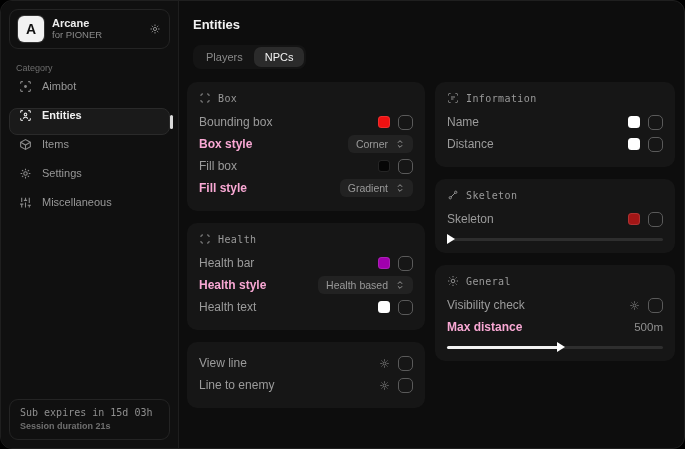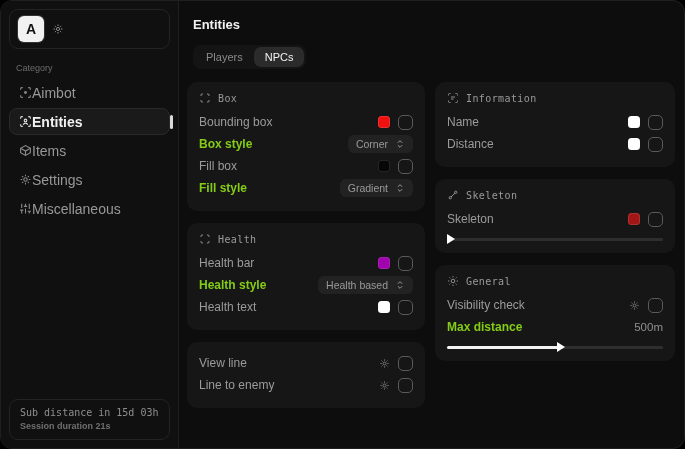--- a/index.html
+++ b/index.html
@@ -14,22 +14,22 @@
   .sidebar { width:178px; flex:0 0 178px; background:#101010; border-right:1px solid #1e1e1e; position:relative; padding:8px; }
   .logo-card { border:1px solid #242424; border-radius:9px; padding:6px 8px; display:flex; align-items:center; gap:8px; }
   .logo-box { width:26px; height:26px; background:#f2f2f2; border-radius:6px; display:flex; align-items:center; justify-content:center;
               color:#111; font-weight:bold; font-size:14px; box-shadow:0 0 0 1px #333; }
   .logo-text { flex:1; line-height:1.15; }
   .logo-name { font-size:11px; font-weight:bold; color:#ededed; }
   .logo-sub { font-size:9.5px; color:#8a8a8a; }
   .logo-gear { color:#8a8a8a; display:flex; }
   .category { font-size:9px; color:#6d6d6d; margin:14px 0 6px 7px; }
   .nav { display:flex; flex-direction:column; gap:1px; }
-  .nav-item { display:flex; align-items:center; height:27px; padding:0 9px; margin:0 0 1px 0;
-              border-radius:8px; border:1px solid transparent; color:#989898; font-size:14px; cursor:pointer; position:relative; }
+  .nav-item { display:flex; gap:10px; height:27px; padding:0 9px; margin:0 0 1px 0;
+              border-radius:8px; border:1px solid transparent; color:#989898; font-size:11px; cursor:pointer; position:relative; }
   .nav-item .nav-ico { display:flex; color:#8a8a8a; }
   .nav-item.active { background:#1a1a1a; border-color:#2a2a2a; color:#f0f0f0; font-weight:bold; }
   .nav-item.active .nav-ico { color:#e0e0e0; }
   .nav-item.active::after { content:""; position:absolute; right:-4px; top:6px; width:3px; height:14px; background:#d9d9d9; border-radius:2px; }
   .side-footer { position:absolute; left:8px; right:8px; bottom:8px; border:1px solid #242424; border-radius:9px; padding:7px 10px 8px; }
   .side-footer .l1 { font-family:"DejaVu Sans Mono", monospace; font-size:10px; color:#8f8f8f; margin-bottom:3px; }
   .side-footer .l2 { font-size:9px; font-weight:bold; color:#6f6f6f; }
   
   .main { flex:1; padding:12px 9px 0 8px; }
   .page-title { font-size:13px; font-weight:bold; color:#f2f2f2; margin:4px 0 0 6px; }
@@ -39,21 +39,21 @@
   .grid { display:flex; gap:10px; margin-top:13px; }
   .col { display:flex; flex-direction:column; gap:12px; }
   .col-left { width:238px; }
   .col-right { width:240px; }
   .card { background:#161616; border-radius:10px; padding:10px 12px 12px; }
   .card-head { display:flex; align-items:flex-end; gap:7px; margin-bottom:7px; }
   .card-head .h-ico { display:flex; color:#8f8f8f; }
   .card-title { font-family:"DejaVu Sans Mono", monospace; font-size:10px; color:#9a9a9a; letter-spacing:0.4px; }
   .row { display:flex; align-items:center; justify-content:space-between; height:22px; }
   .row-label { font-size:12px; color:#9b9b9b;text-align:right; }
-  .row-label.strong { color:#84cc16; font-weight:bold; }
+  .row-label.strong { color:#f9a8d4; font-weight:bold; }
   .controls { display:flex; align-items:center; gap:8px; }
   .swatch { width:12px; height:12px; border-radius:3.5px; box-shadow:inset 0 0 0 1px rgba(255,255,255,0.12); cursor:pointer; }
   .checkbox { width:15px; height:15px; border:1.5px solid #5a5a5a; border-radius:5px; background:transparent; cursor:pointer; }
   .dropdown { display:inline-flex; align-items:center; gap:7px; background:#222; border-radius:6px; padding:3px 8px; cursor:pointer; }
   .dropdown .dd-val { font-size:10.5px; color:#9a9a9a;text-align:right; }
   .dropdown .dd-ico { display:flex; color:#9a9a9a; }
   .mini-gear { display:flex; color:#7d7d7d; cursor:pointer; }
   .value-text { font-size:11.5px; color:#8f8f8f; }
   .slider { position:relative; height:3px; background:#2e2e2e; border-radius:2px; margin-top:8px; cursor:pointer; }
   .slider .fill { position:absolute; left:0; top:0; bottom:0; background:#f2f2f2; border-radius:2px; }
@@ -65,20 +65,24 @@
 <body>
 
 <div class="window">
 
   <div class="sidebar">
 
     <div class="logo-card">
       <div class="logo-box">
           <span>A</span>
         </div>
+      <div class="logo-text">
+        <div class="logo-name">Arcane</div>
+        <div class="logo-sub">for PIONER</div>
+      </div>
       <span class="logo-gear">
         <svg width="12" height="12" viewBox="0 0 24 24" fill="none" stroke="currentColor" stroke-width="2">
             <circle cx="12" cy="12" r="3.2"></circle>
             <path d="M12 3v3M12 18v3M3 12h3M18 12h3M5.6 5.6l2.1 2.1M16.3 16.3l2.1 2.1M18.4 5.6l-2.1 2.1M7.7 16.3l-2.1 2.1"></path>
           </svg>
       </span>
     </div>
 
     <div class="category">Category</div>
 
@@ -124,21 +128,21 @@
         <span class="nav-ico">
           <svg width="13" height="13" viewBox="0 0 24 24" fill="none" stroke="currentColor" stroke-width="2">
               <path d="M5 21v-6M5 11V3M12 21v-9M12 8V3M19 21v-4M19 13V3M2 15h6M9 8h6M16 17h6"></path>
             </svg>
         </span>
         <span>Miscellaneous</span>
       </div>
     </div>
 
     <div class="side-footer">
-      <div class="l1">Sub distance in 15d 03h</div>
+      <div class="l1">Sub expires in 15d 03h</div>
       <div class="l2">Session duration 21s</div>
     </div>
   </div>
 
   <div class="main">
     <div class="page-title">Entities</div>
 
     <div class="tabs">
       <div class="tab">Players</div>
       <div class="tab active">NPCs</div>

